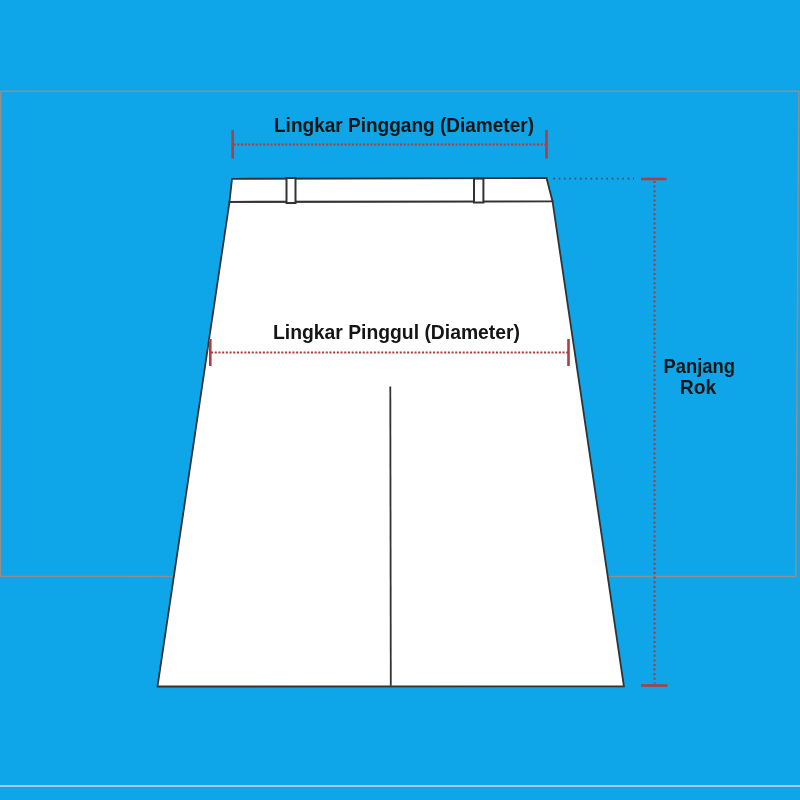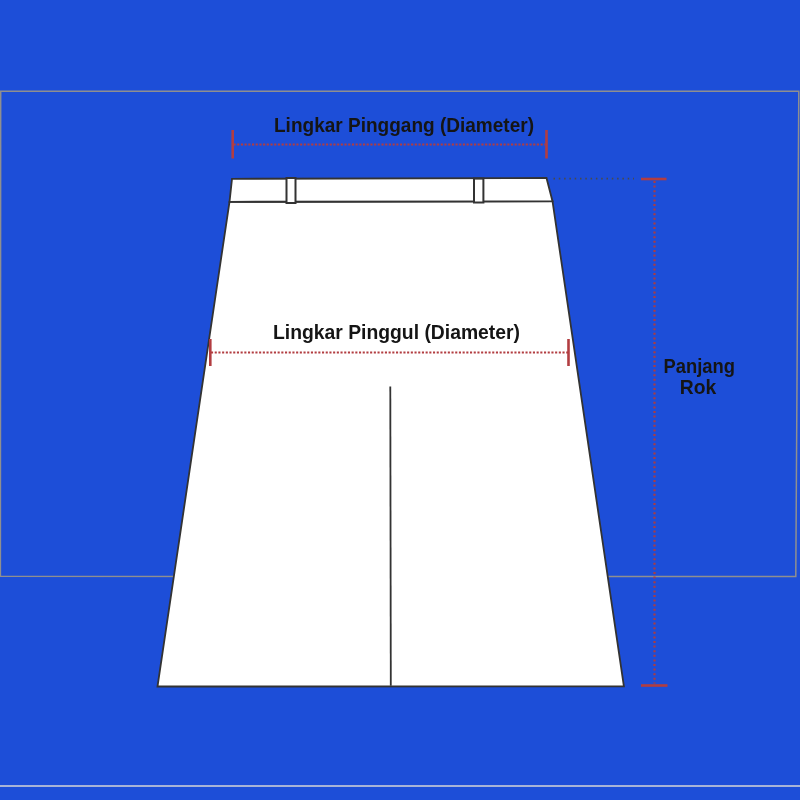--- a/index.html
+++ b/index.html
@@ -1,16 +1,16 @@
 <!DOCTYPE html>
 <html><head>
 <meta charset="utf-8">
 <style>
   html,body{margin:0;padding:0;background:#ffffff;}
-  .page{position:relative;width:800px;height:800px;background:#1d4ed8;overflow:hidden;
+  .page{position:relative;width:800px;height:800px;background:#0ea5e9;overflow:hidden;
         font-family:"Liberation Sans", sans-serif;}
   svg{position:absolute;left:0;top:0;}
   text{font-family:"Liberation Sans", sans-serif;font-weight:bold;fill:#151515;}
 </style>
 </head>
 <body>
 
 <div class="page">
 <svg width="800" height="800" viewBox="0 0 800 800">
 

